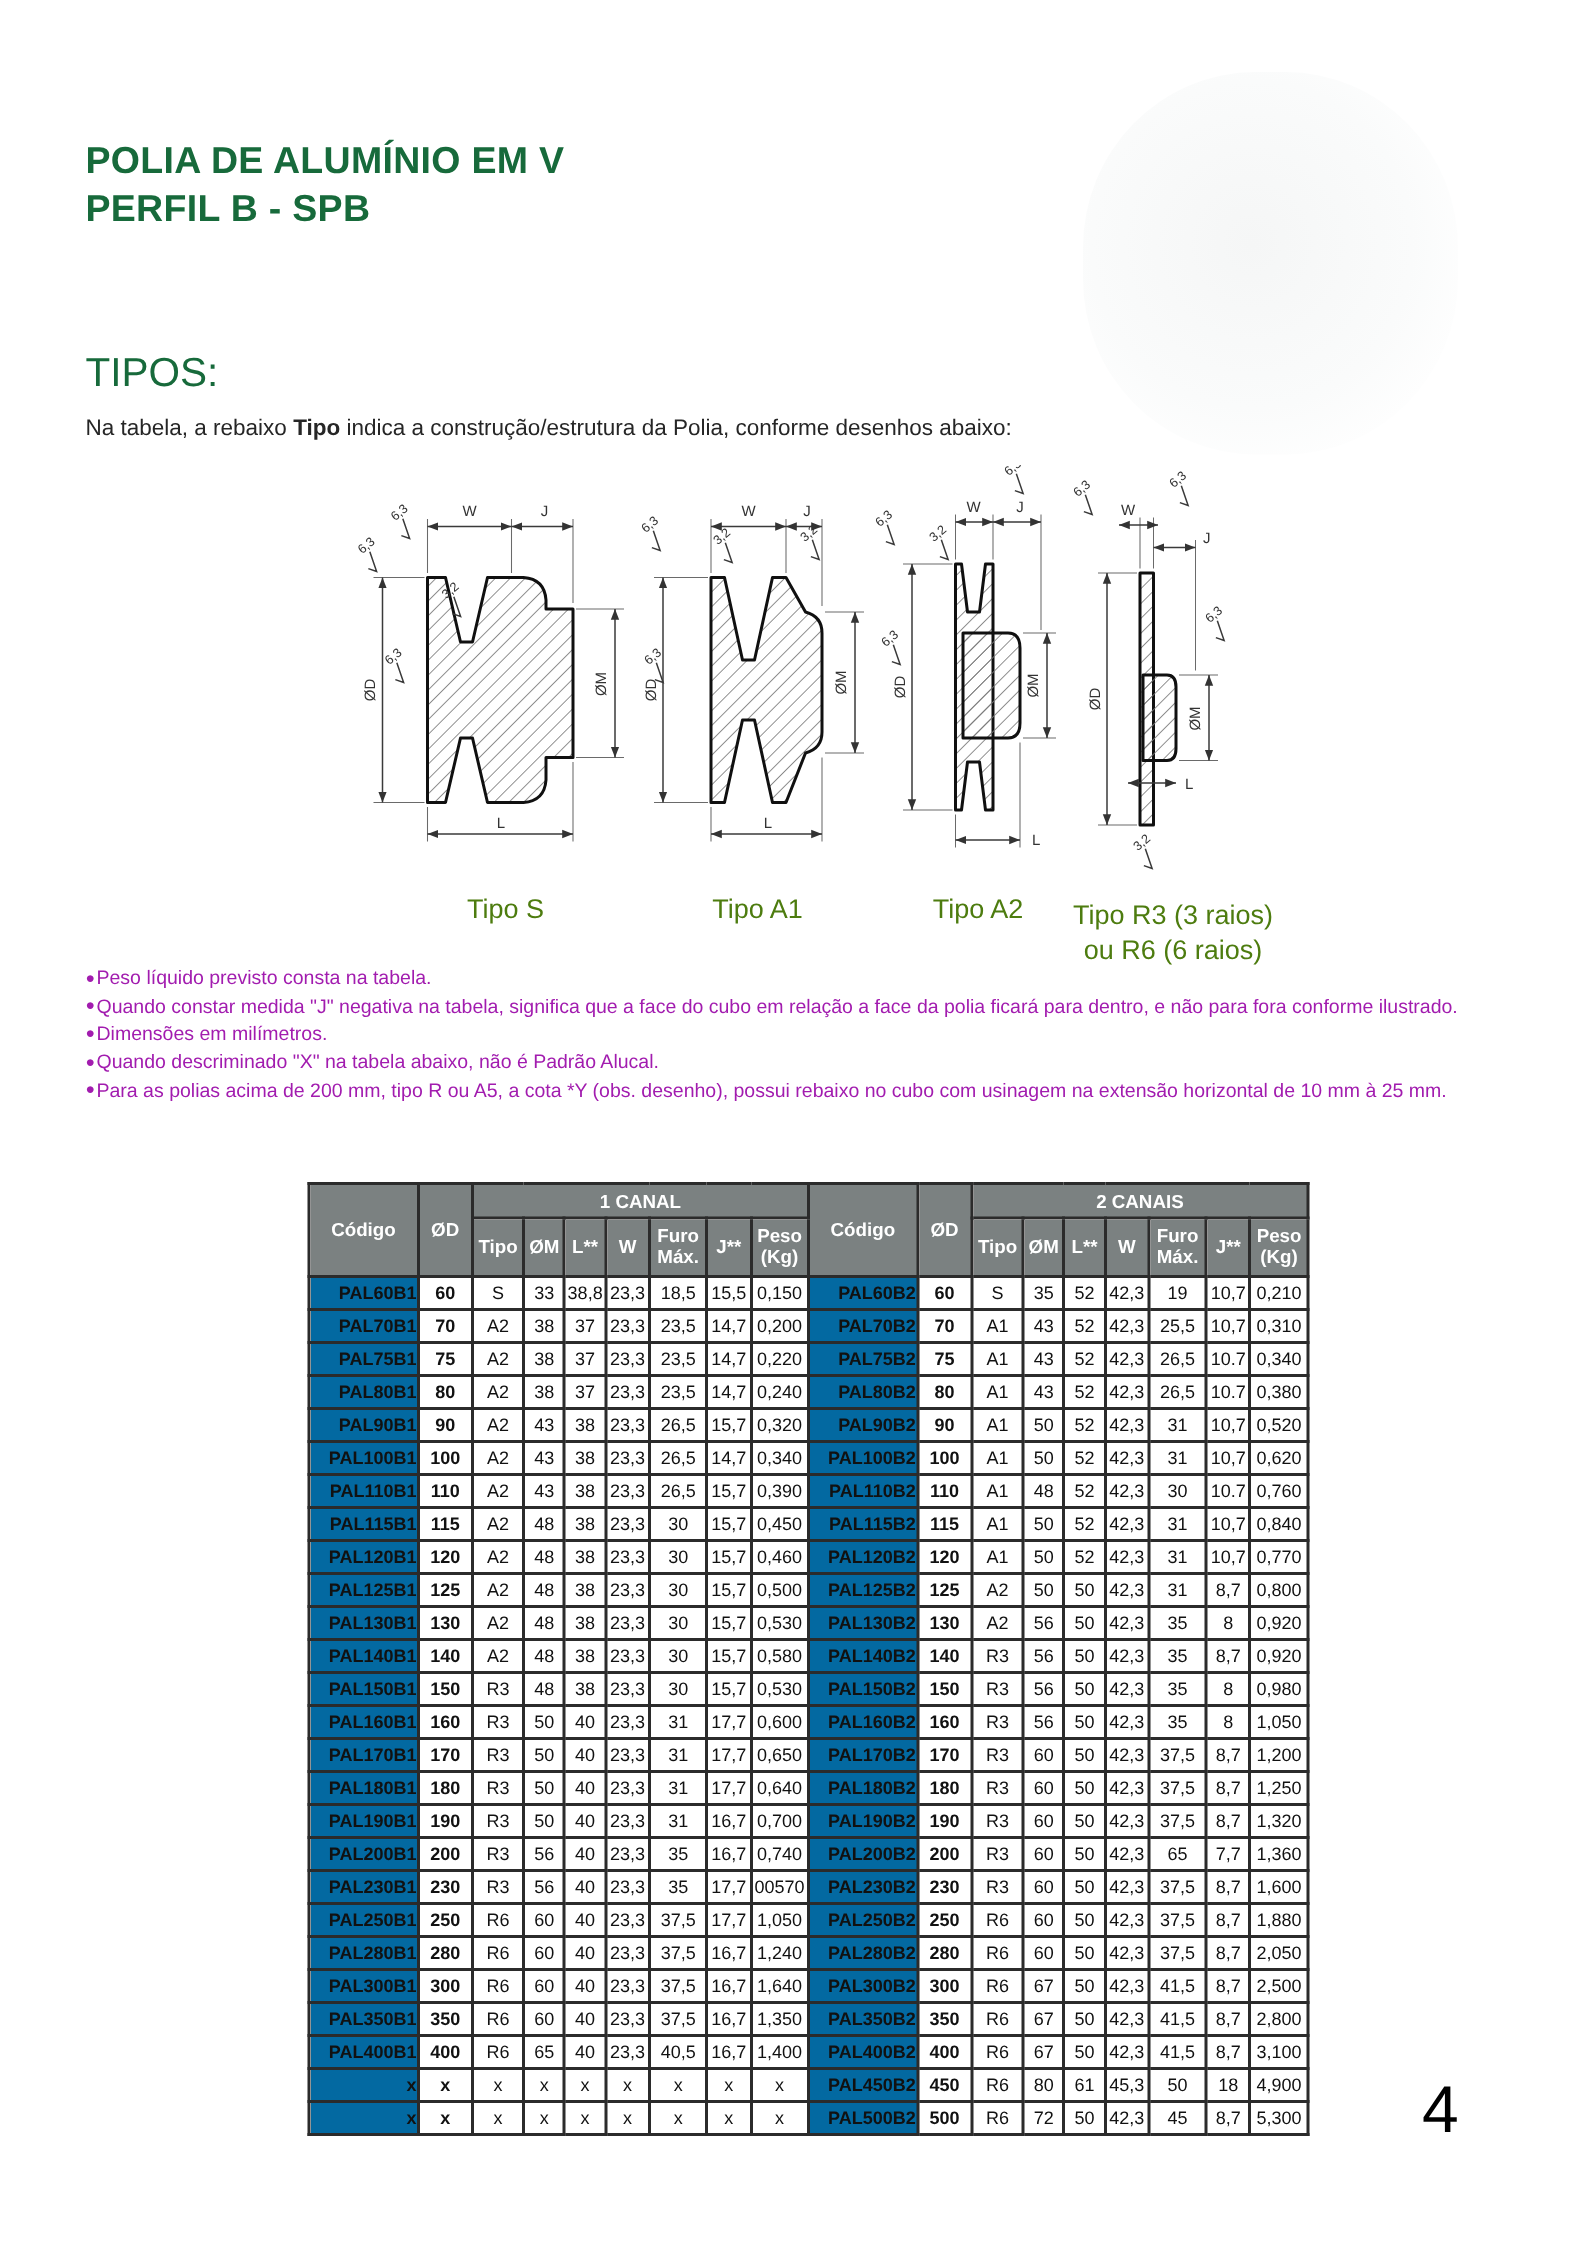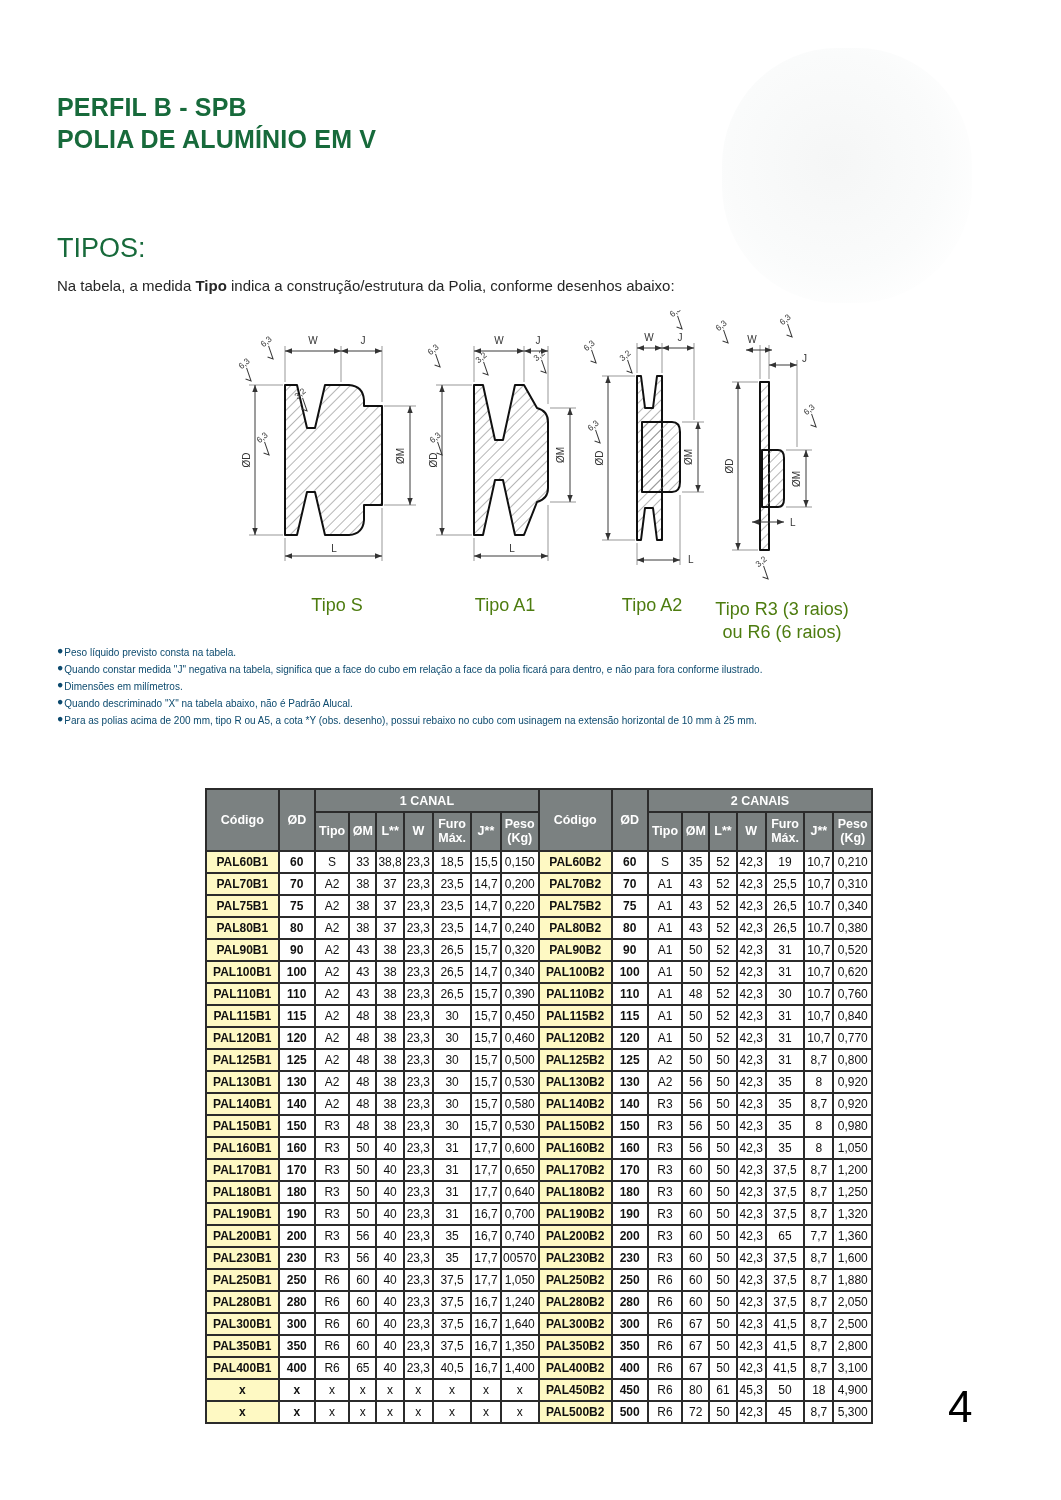--- a/index.html
+++ b/index.html
@@ -14,50 +14,50 @@
   .intro b{font-weight:bold;}
 
   .fig{position:absolute;text-align:center;}
   .fig-label{font-size:18px;color:#4d7c0f;margin-top:8px;line-height:1.25;}
   svg text{font-family:"Liberation Sans",sans-serif;fill:#333;}
   .dim{stroke:#3a3a3a;stroke-width:1;fill:none;}
   .ext{stroke:#6a6a6a;stroke-width:.7;fill:none;}
   .outl{stroke:#101010;stroke-width:2;stroke-linejoin:round;}
   .tick{stroke:#3a3a3a;stroke-width:1;fill:none;}
 
-  .notes{position:absolute;left:57px;top:643px;width:956px;font-size:10px;color:#0c4a6e;line-height:1.44;}
+  .notes{position:absolute;left:57px;top:643px;width:956px;font-size:13px;color:#a21caf;line-height:1.44;}
   .note::before{content:"\25CF";font-size:10.5px;vertical-align:1.5px;margin-right:1px;}
 
   .ptable{position:absolute;left:205px;top:788px;width:668px;border-collapse:collapse;
           table-layout:fixed;color:#111;}
   .ptable th,.ptable td{border:2px solid #2b2b2b;text-align:center;vertical-align:middle;
           padding:0;overflow:hidden;}
   .ptable thead th{background:#7b8181;color:#ffffff;font-weight:bold;font-size:12.5px;}
   .ptable tr.h1 th{height:21px;margin-left:47px;}
   .ptable tr.h2 th{height:37px;line-height:1.08;}
   .ptable tbody td{height:20px;font-size:12px;background:#fff;}
-  .ptable td.c-code{background:#fef9c3;font-weight:bold;}
+  .ptable td.c-code{background:#0369a1;font-weight:bold;text-align:right;}
   .ptable td.c-od{font-weight:bold;}
   .page-number{position:absolute;left:948px;top:1382px;font-size:44px;color:#000;}
 </style>
 </head>
 <body>
 
 <div class="page">
 
   <div class="ghost"></div>
 
   <div class="doc-title">
+    <div>POLIA DE ALUMÍNIO EM V</div>
     <div>PERFIL B - SPB</div>
-    <div>POLIA DE ALUMÍNIO EM V</div>
   </div>
 
   <div class="section-heading">TIPOS:</div>
 
-  <div class="intro"><span>Na tabela, a medida </span><b>Tipo</b><span> indica a construção/estrutura da Polia, conforme desenhos abaixo:</span></div>
+  <div class="intro"><span>Na tabela, a rebaixo </span><b>Tipo</b><span> indica a construção/estrutura da Polia, conforme desenhos abaixo:</span></div>
 
   <div class="fig" style="left:237px;top:310px;width:200px;">
     <svg width="200" height="272" viewBox="0 0 200 272">
       <defs>
         <pattern id="hp1" width="7" height="7" patternUnits="userSpaceOnUse" patternTransform="rotate(45)">
           <line x1="0" y1="0" x2="0" y2="7" stroke="#787878" stroke-width="1.1"></line>
         </pattern>
         <marker id="ar1" viewBox="0 0 10 10" refX="9" refY="5" markerWidth="8" markerHeight="8" orient="auto-start-reverse">
           <path d="M0,1.5 L9,5 L0,8.5 z" fill="#333"></path>
         </marker>

